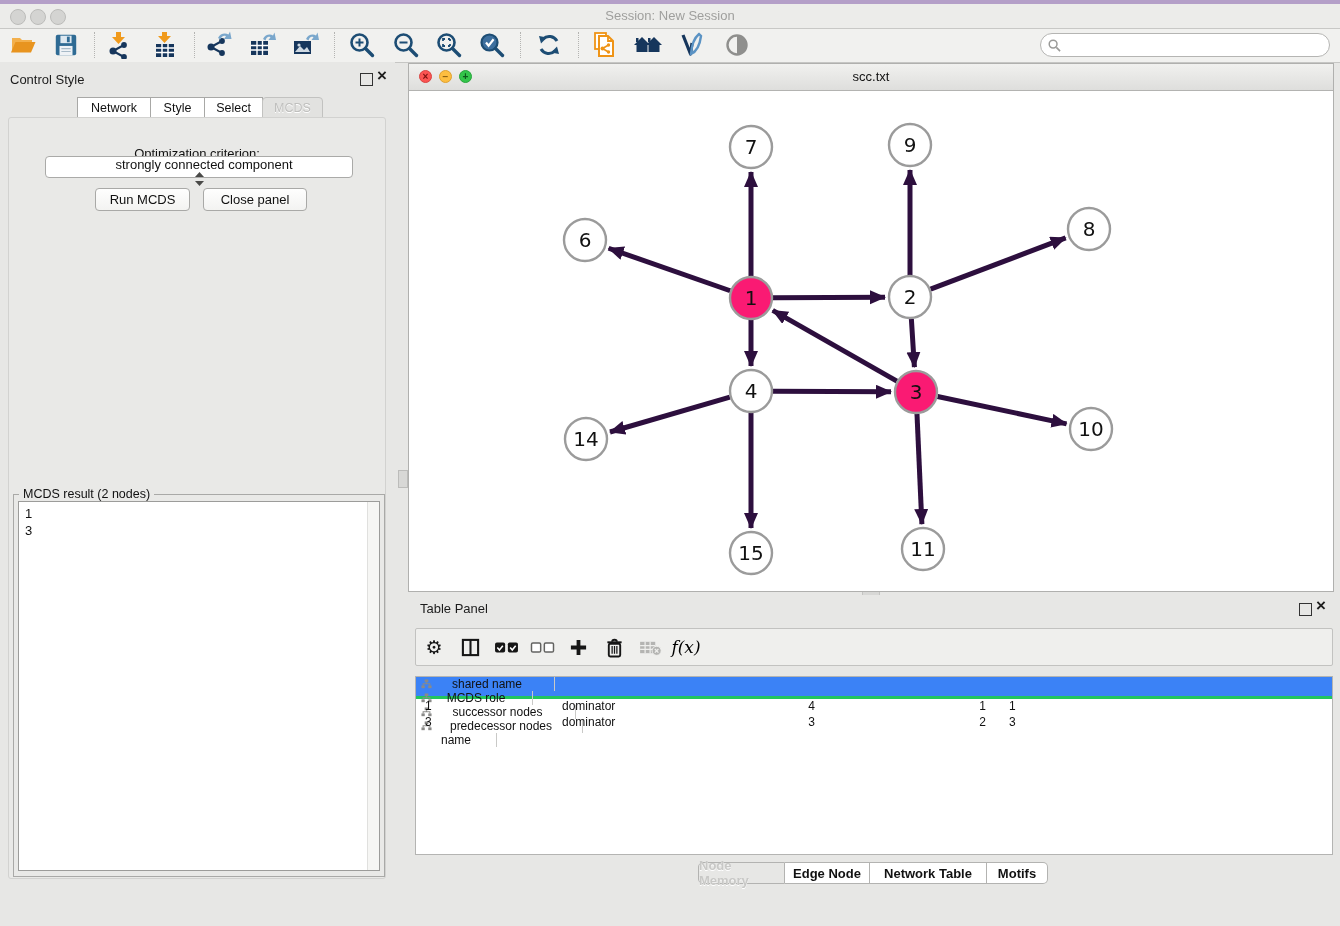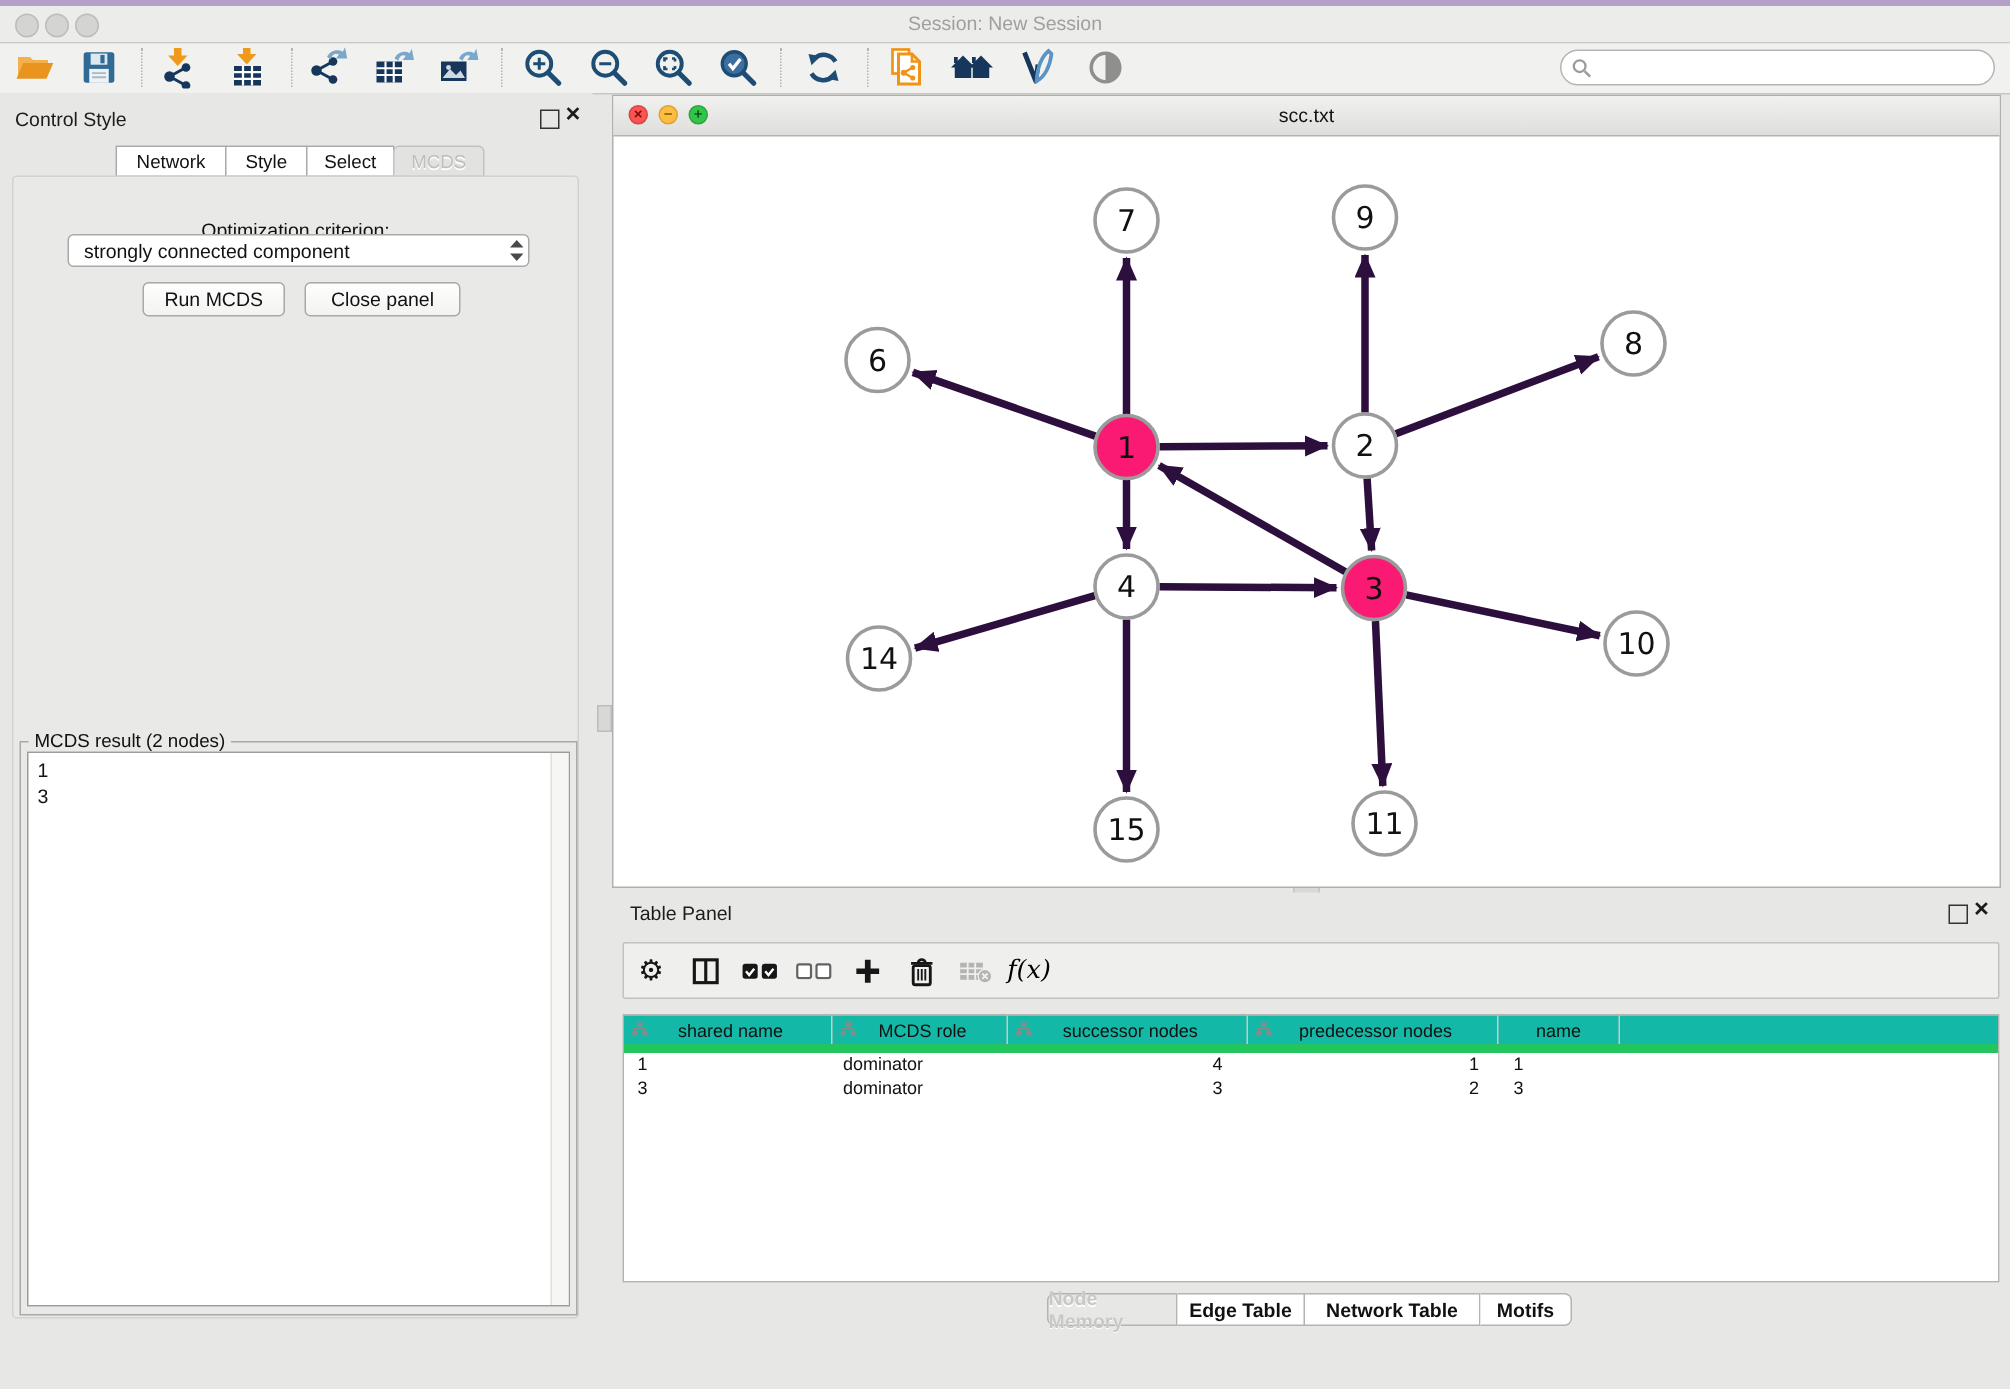--- a/index.html
+++ b/index.html
@@ -23,21 +23,21 @@
 
   
   .cpanel{left:0;top:62px;width:395px;height:828px;background:#e7e7e5;}
   .panel-title{position:absolute;left:10px;top:10px;font-size:13px;color:#1c1c1c;}
   .float-btn{position:absolute;top:11px;width:11px;height:11px;border:1.6px solid #333;background:transparent;}
   .close-btn{position:absolute;top:4px;font-size:17px;font-weight:bold;color:#1c1c1c;line-height:20px;}
   .cp-tab{position:absolute;top:35px;height:21px;background:#fff;border:1px solid #a8a8a6;display:flex;align-items:center;justify-content:center;font-size:12.5px;color:#111;box-sizing:border-box;}
   .cp-tab.active{background:#e2e2e0;color:#bfbfbd;border-color:#c2c2c0;text-shadow:0 1px 0 #fff;}
   .cp-body{position:absolute;left:8px;top:55px;width:378px;height:762px;background:#e9e9e7;border:1px solid #d2d2d0;border-radius:3px;box-sizing:border-box;}
   .opt-label{position:absolute;left:0;right:0;top:28px;text-align:center;font-size:13px;color:#111;}
-  .criterion{position:absolute;left:36px;top:38px;width:308px;height:22px;background:#fff;border:1px solid #aaaaa8;border-radius:4px;display:flex;align-items:center;font-size:13px;color:#111;box-sizing:border-box;}
+  .criterion{position:absolute;left:36px;top:38px;width:308px;height:22px;background:#fff;border:1px solid #aaaaa8;border-radius:4px;display:flex;align-items:center;font-size:13px;color:#111;box-sizing:border-box;flex-direction:column;}
   .criterion .val{flex:1;padding-left:10px;}
   .criterion .spin{width:16px;display:flex;justify-content:center;}
   .btn{position:absolute;top:70px;height:23px;background:linear-gradient(#fefefe,#f3f3f1);border:1px solid #a9a9a7;border-radius:4px;display:flex;align-items:center;justify-content:center;font-size:13px;color:#111;box-sizing:border-box;}
   .result-group{position:absolute;left:4px;top:376px;width:370px;height:381px;border:1px solid #a9a9a7;}
   .result-legend{position:absolute;top:-8px;left:5px;background:#e9e9e7;padding:0 4px;font-size:12.5px;color:#111;}
   .result-area{position:absolute;left:4px;top:6px;right:4px;bottom:5px;background:#fff;border:1px solid #9c9c9a;}
   .result-scroll{position:absolute;top:0;right:0;bottom:0;width:11px;background:#f6f6f4;border-left:1px solid #e0e0de;}
   .result-line{font-size:13px;color:#111;line-height:17px;padding-left:6px;}
   .result-line:first-child{padding-top:3px;}
 
@@ -55,21 +55,21 @@
   .netwin-title{position:absolute;left:0;right:0;top:5px;text-align:center;font-size:13px;color:#111;}
   .net-canvas{position:absolute;left:0;top:26px;}
 
   
   .tpanel{left:408px;top:595px;width:926px;height:295px;background:#e7e7e5;}
   .tp-toolbar{position:absolute;left:7px;top:33px;width:918px;height:38px;background:#efefed;border:1px solid #c2c2c0;border-radius:2px;box-sizing:border-box;display:flex;align-items:center;}
   .tp-icon{width:36px;display:flex;align-items:center;justify-content:center;}
   .gear-glyph{font-size:19px;color:#161616;font-family:"DejaVu Sans",sans-serif;}
   .fx-glyph{font-family:"DejaVu Serif",serif;font-style:italic;font-size:17px;color:#000000;}
   .tp-table{position:absolute;left:7px;top:81px;width:918px;height:179px;background:#fff;border:1px solid #b4b4b2;box-sizing:border-box;}
-  .tp-head{display:flex;height:19px;background:#14b8a6;border-bottom:6px solid #22c55e;}
+  .tp-head{display:flex;height:19px;background:#3b82f6;border-bottom:3px solid #22c55e;flex-direction:column;}
   .tp-hcell{display:flex;align-items:center;border-right:1px solid #c9c9c7;box-sizing:border-box;font-size:12px;color:#111;}
   .tp-hcell svg{margin-left:5px;}
   .tp-hcell .lbl{flex:1;text-align:center;padding-right:12px;}
   .tp-row{display:flex;height:16px;font-size:12px;color:#111;}
   .cell{box-sizing:border-box;white-space:nowrap;overflow:hidden;}
   .bt-tabs{position:absolute;left:290px;top:267px;display:flex;}
   .bt-tab{height:22px;border:1px solid #b3b3b1;background:#fff;display:flex;align-items:center;justify-content:center;font-size:13px;font-weight:bold;color:#111;box-sizing:border-box;border-left-width:0;}
   .bt-tab:first-child{border-left-width:1px;border-radius:5px 0 0 5px;}
   .bt-tab:last-child{border-radius:0 5px 5px 0;}
   .bt-tab.active{background:#e7e7e5;color:#c8c8c6;text-shadow:0 1px 0 #fff;}
@@ -448,21 +448,21 @@
         <div class="cell" style="width:167px;text-align:right;padding-right:13px">2</div>
         <div class="cell" style="width:81px;padding-left:10px">3</div>
       </div>
     </div>
 
     <div class="bt-tabs">
       <div class="bt-tab active" style="width:87px">
           <span>Node Memory</span>
         </div>
       <div class="bt-tab" style="width:85px">
-          <span>Edge Table</span>
+          <span>Edge Node</span>
         </div>
       <div class="bt-tab" style="width:117px">
           <span>Network Table</span>
         </div>
       <div class="bt-tab" style="width:61px">
           <span>Motifs</span>
         </div>
     </div>
   </div>
 

